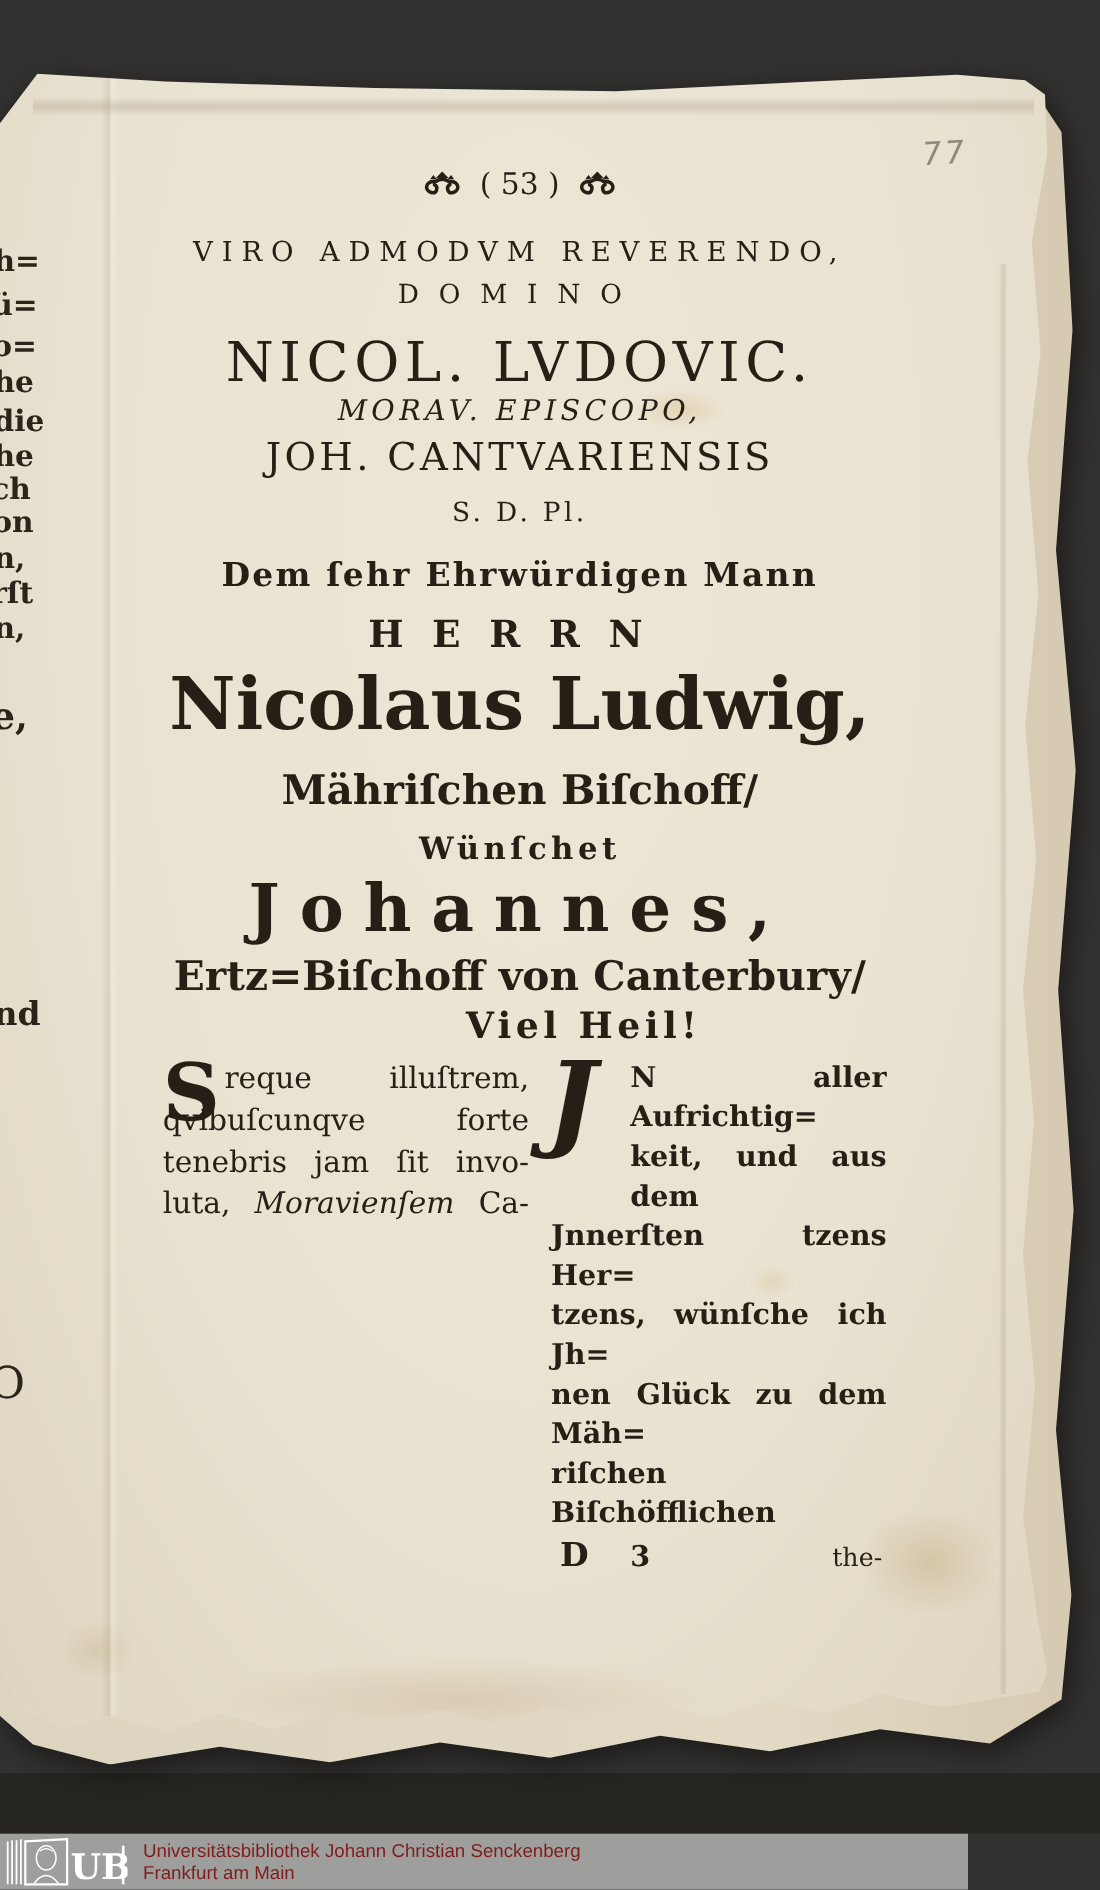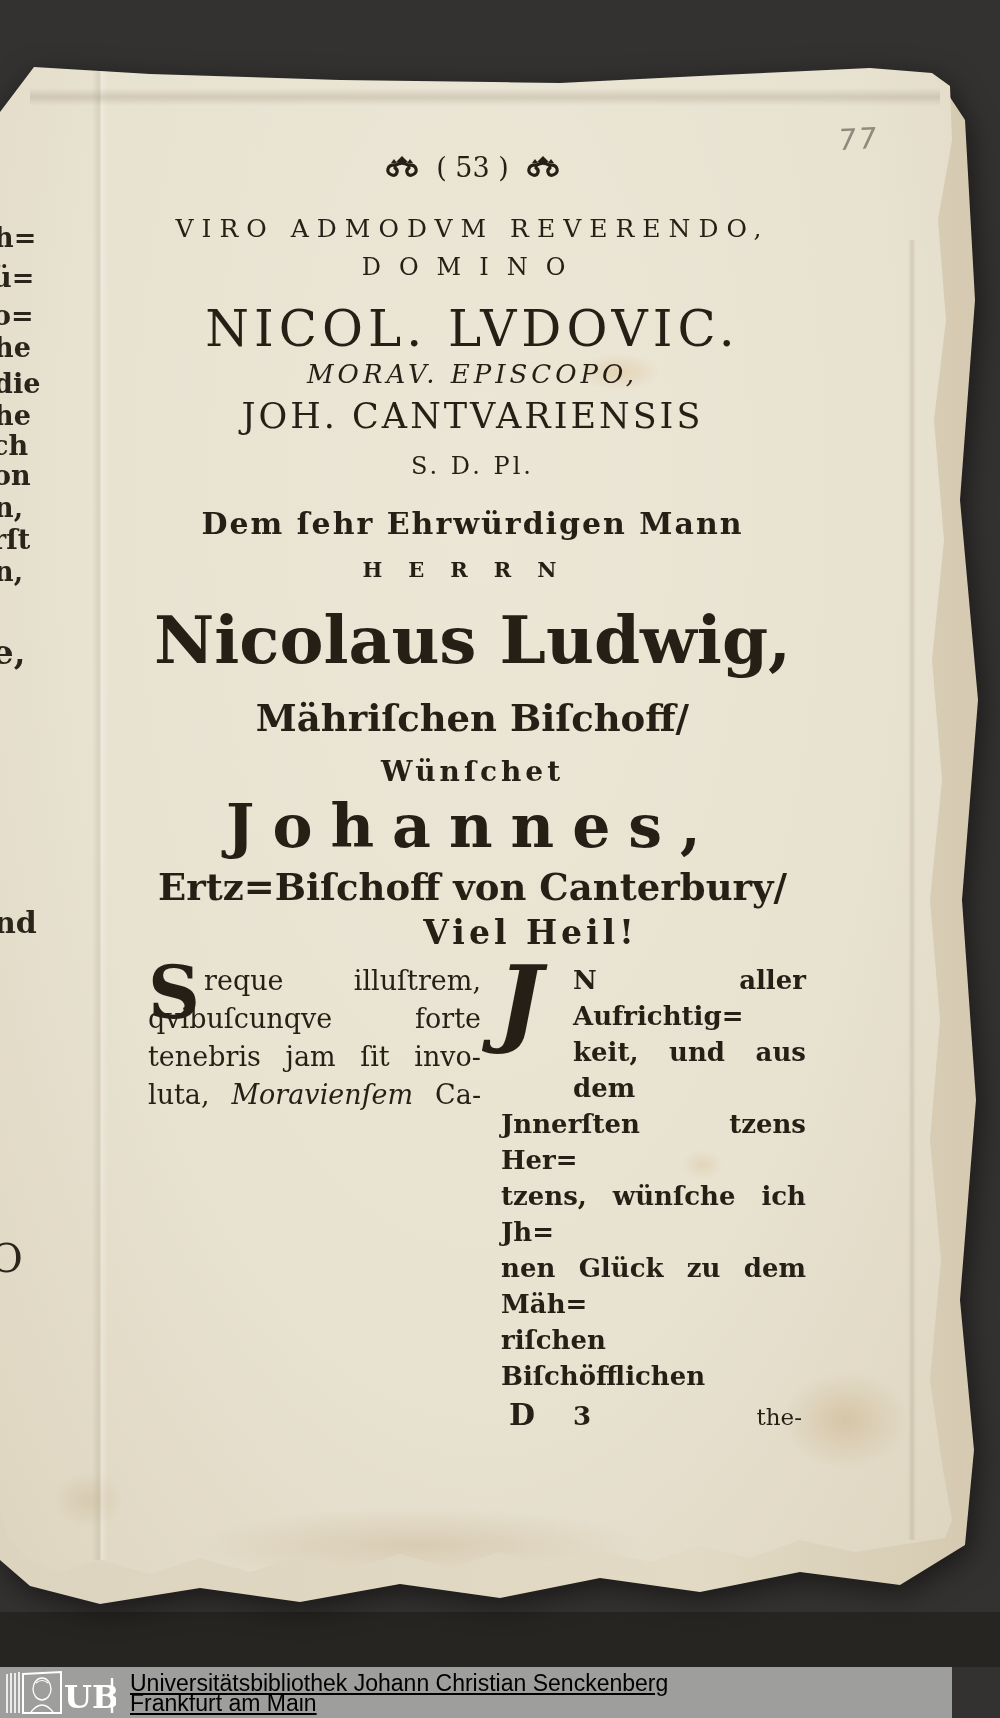--- a/index.html
+++ b/index.html
@@ -47,21 +47,21 @@
   .pline{position:absolute;left:0;width:100%;text-align:center;white-space:nowrap;}
   .orn-row{top:152px;display:flex;align-items:center;justify-content:center;gap:14px;font-size:27px;}
   .viro{top:214px;font-size:25px;letter-spacing:8px;}
   .domino{top:253px;font-size:24px;letter-spacing:18px;}
   .nicol{top:286px;font-size:50px;letter-spacing:5px;margin-top:14px;}
   .morav{top:359px;font-size:26px;font-style:italic;letter-spacing:4px;}
   .joh{top:396px;font-size:35px;letter-spacing:3px;}
   .sdpl{top:452px;font-size:24px;letter-spacing:3px;}
   .frak{font-weight:bold;}
   .dem{top:506px;font-size:30px;letter-spacing:2px;}
-  .herrn{top:557px;font-size:21px;letter-spacing:26px;}
+  .herrn{top:557px;font-size:34px;letter-spacing:26px;}
   .nicolaus{top:601px;font-size:66px;}
   .maehr{top:696px;font-size:37px;}
   .wuen{top:755px;font-size:28px;letter-spacing:4px;}
   .johannes{top:791px;font-size:60px;letter-spacing:18px;}
   .ertz{top:865px;font-size:37px;}
   .viel{top:913px;font-size:33px;letter-spacing:4px;transform:translateX(58px);}
 
   .columns{position:absolute;left:148px;top:962px;width:658px;display:flex;gap:20px;color:#261f16;}
   .col-latin{width:333px;position:relative;font-size:27px;line-height:38px;}
   .col-german{width:305px;position:relative;font-size:26px;line-height:36px;font-weight:bold;}
@@ -76,24 +76,24 @@
   .sig-3{font-size:26px;margin-left:38px;font-weight:bold;}
   .catchword{margin-left:auto;margin-right:4px;font-size:23px;font-weight:normal;}
 
   
   .frag{position:absolute;font-weight:bold;font-size:27px;color:#2a241b;white-space:nowrap;}
 
   .handwritten{position:absolute;left:838px;top:122px;font-family:"DejaVu Sans",sans-serif;
     font-size:29px;color:#8f8a7e;transform:rotate(-3deg) skewX(-8deg);letter-spacing:2px;}
 
   
-  .footer{position:absolute;left:0;top:1667px;width:952px;height:51px;background:#9e9e9c;
-    display:flex;align-items:center;font-family:"Liberation Sans",sans-serif;text-decoration:underline;}
+  .footer{position:absolute;left:0;top:1667px;width:880px;height:51px;background:#9e9e9c;
+    display:flex;align-items:center;font-family:"Liberation Sans",sans-serif;}
   .footer-logo{margin-left:4px;flex:0 0 auto;}
-  .footer-text{margin-left:14px;color:#000000;font-size:23px;line-height:20px;}
+  .footer-text{margin-left:14px;color:#7f1d1d;font-size:17px;line-height:20px;}
 
   .orn-svg{display:inline-block;}
 </style>
 </head>
 <body>
 
 <div class="dark-band"></div>
 
 <div class="paper-stack">
   <div class="under-leaf"></div>

